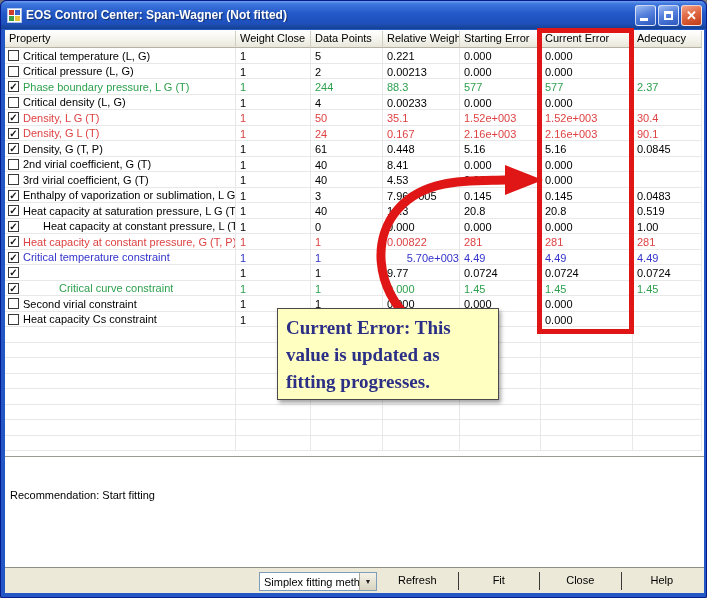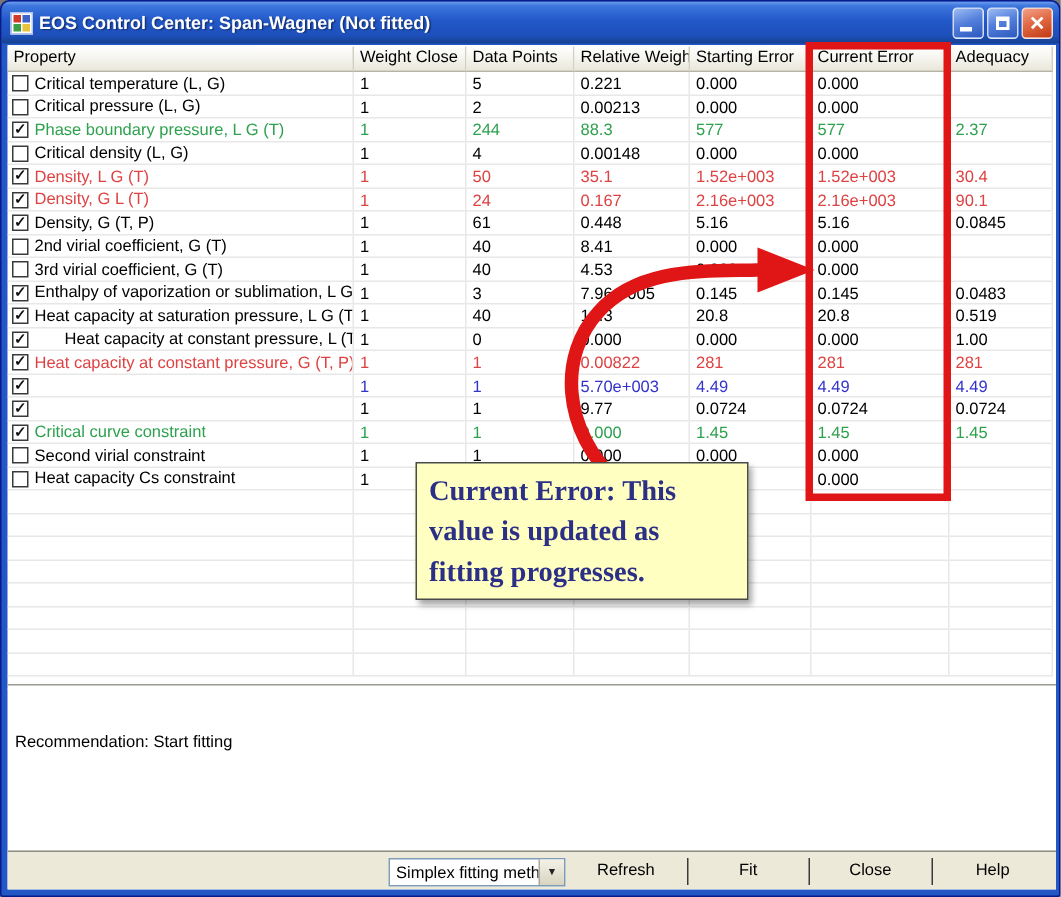--- a/index.html
+++ b/index.html
@@ -144,21 +144,21 @@
           <div class="cell" style="color: rgb(46, 161, 78);">577</div>
           <div class="cell" style="color: rgb(46, 161, 78);">2.37</div>
         </div>
         <div class="grid row">
           <div class="cell prop">
             <div class="checkbox"></div>
             <div class="plabel" style="color: rgb(0, 0, 0);">Critical density (L, G)</div>
           </div>
           <div class="cell" style="color: rgb(0, 0, 0);">1</div>
           <div class="cell" style="color: rgb(0, 0, 0);">4</div>
-          <div class="cell" style="color: rgb(0, 0, 0);">0.00148</div>
+          <div class="cell" style="color: rgb(0, 0, 0);">0.00233</div>
           <div class="cell" style="color: rgb(0, 0, 0);">0.000</div>
           <div class="cell" style="color: rgb(0, 0, 0);">0.000</div>
           <div class="cell" style="color: rgb(0, 0, 0);"></div>
         </div>
         <div class="grid row">
           <div class="cell prop">
             <div class="checkbox">✓</div>
             <div class="plabel" style="color: rgb(222, 66, 66);">Density, L G (T)</div>
           </div>
           <div class="cell" style="color: rgb(222, 66, 66);">1</div>
@@ -260,43 +260,44 @@
           <div class="cell" style="color: rgb(222, 66, 66);">1</div>
           <div class="cell" style="color: rgb(222, 66, 66);">1</div>
           <div class="cell" style="color: rgb(222, 66, 66);">0.00822</div>
           <div class="cell" style="color: rgb(222, 66, 66);">281</div>
           <div class="cell" style="color: rgb(222, 66, 66);">281</div>
           <div class="cell" style="color: rgb(222, 66, 66);">281</div>
         </div>
         <div class="grid row">
           <div class="cell prop">
             <div class="checkbox">✓</div>
+            <div class="plabel" style="color: rgb(51, 51, 204);">Critical temperature constraint</div>
           </div>
           <div class="cell" style="color: rgb(51, 51, 204);">1</div>
           <div class="cell" style="color: rgb(51, 51, 204);">1</div>
-          <div class="cell" style="color: rgb(51, 51, 204);">5.70e+003</div>
+          <div class="cell" style="color: rgb(51, 51, 204); text-align: right;">5.70e+003</div>
           <div class="cell" style="color: rgb(51, 51, 204);">4.49</div>
           <div class="cell" style="color: rgb(51, 51, 204);">4.49</div>
           <div class="cell" style="color: rgb(51, 51, 204);">4.49</div>
         </div>
         <div class="grid row">
           <div class="cell prop">
             <div class="checkbox">✓</div>
           </div>
           <div class="cell" style="color: rgb(0, 0, 0);">1</div>
           <div class="cell" style="color: rgb(0, 0, 0);">1</div>
           <div class="cell" style="color: rgb(0, 0, 0);">9.77</div>
           <div class="cell" style="color: rgb(0, 0, 0);">0.0724</div>
           <div class="cell" style="color: rgb(0, 0, 0);">0.0724</div>
           <div class="cell" style="color: rgb(0, 0, 0);">0.0724</div>
         </div>
         <div class="grid row">
           <div class="cell prop">
             <div class="checkbox">✓</div>
-            <div class="plabel" style="color: rgb(46, 161, 78);">Critical curve constraint</div>
+            <div class="plabel" style="color: rgb(46, 161, 78); margin-left: 36px;">Critical curve constraint</div>
           </div>
           <div class="cell" style="color: rgb(46, 161, 78);">1</div>
           <div class="cell" style="color: rgb(46, 161, 78);">1</div>
           <div class="cell" style="color: rgb(46, 161, 78);">0.000</div>
           <div class="cell" style="color: rgb(46, 161, 78);">1.45</div>
           <div class="cell" style="color: rgb(46, 161, 78);">1.45</div>
           <div class="cell" style="color: rgb(46, 161, 78);">1.45</div>
         </div>
         <div class="grid row">
           <div class="cell prop">

